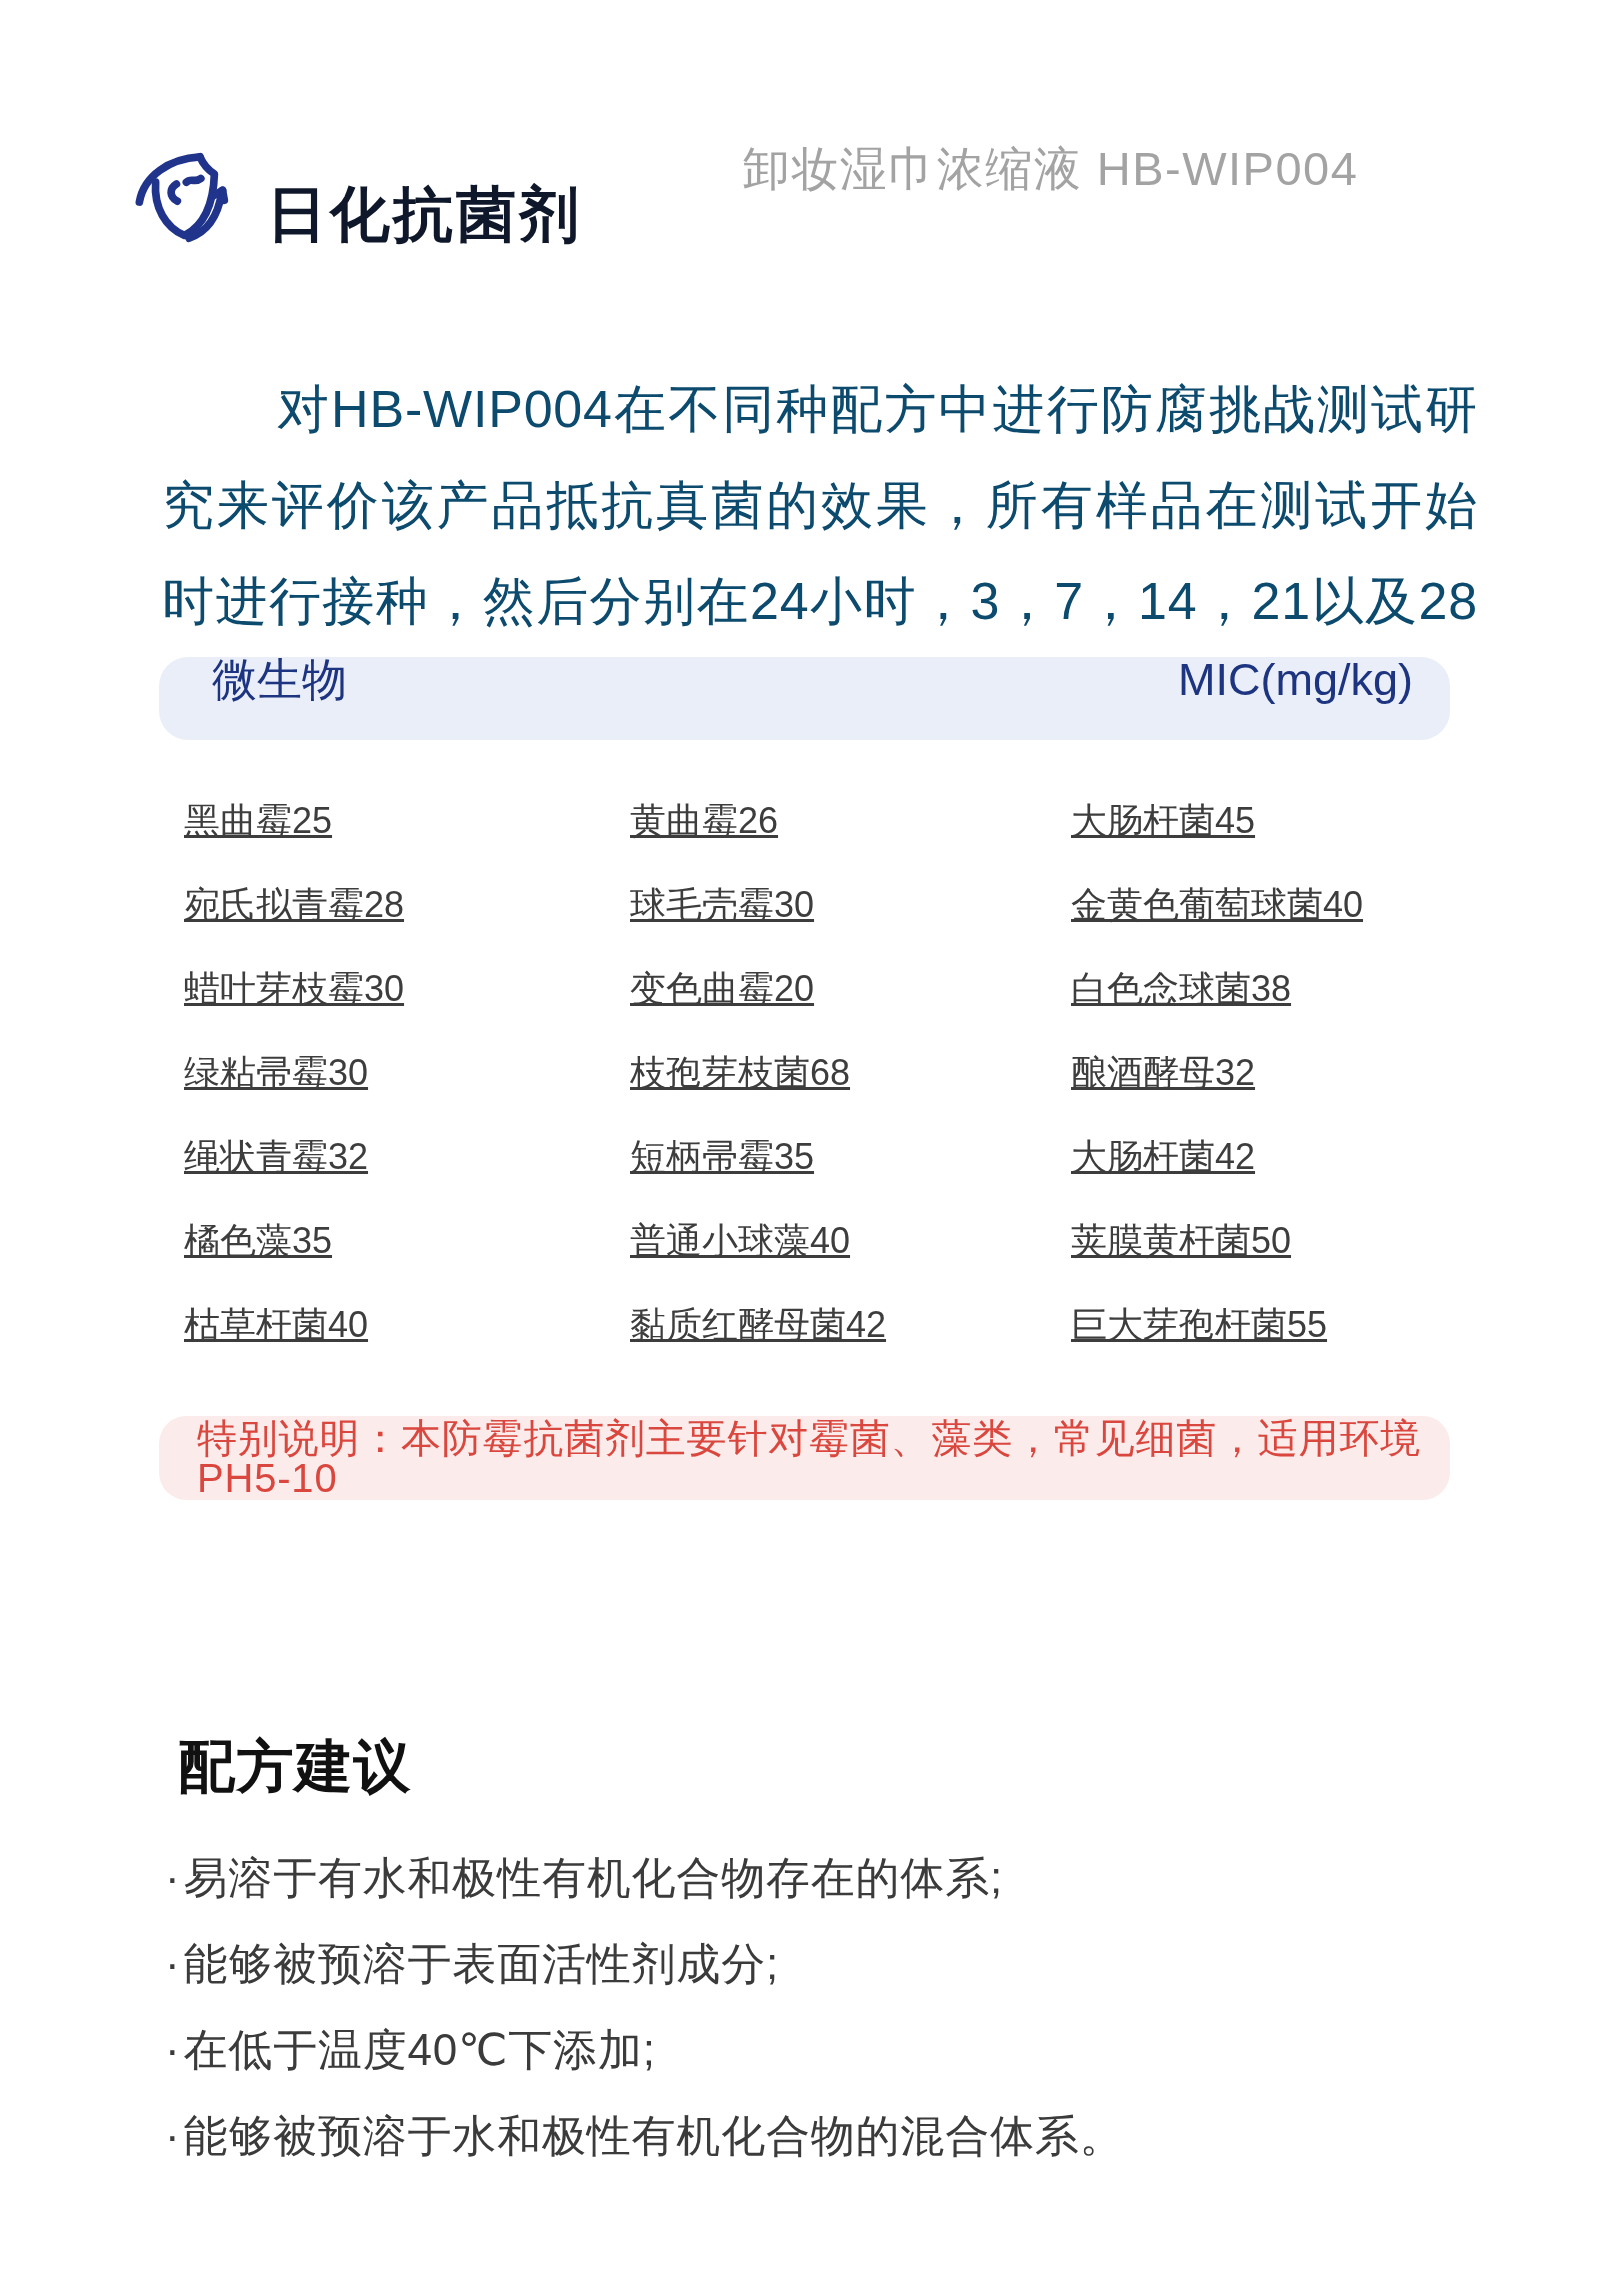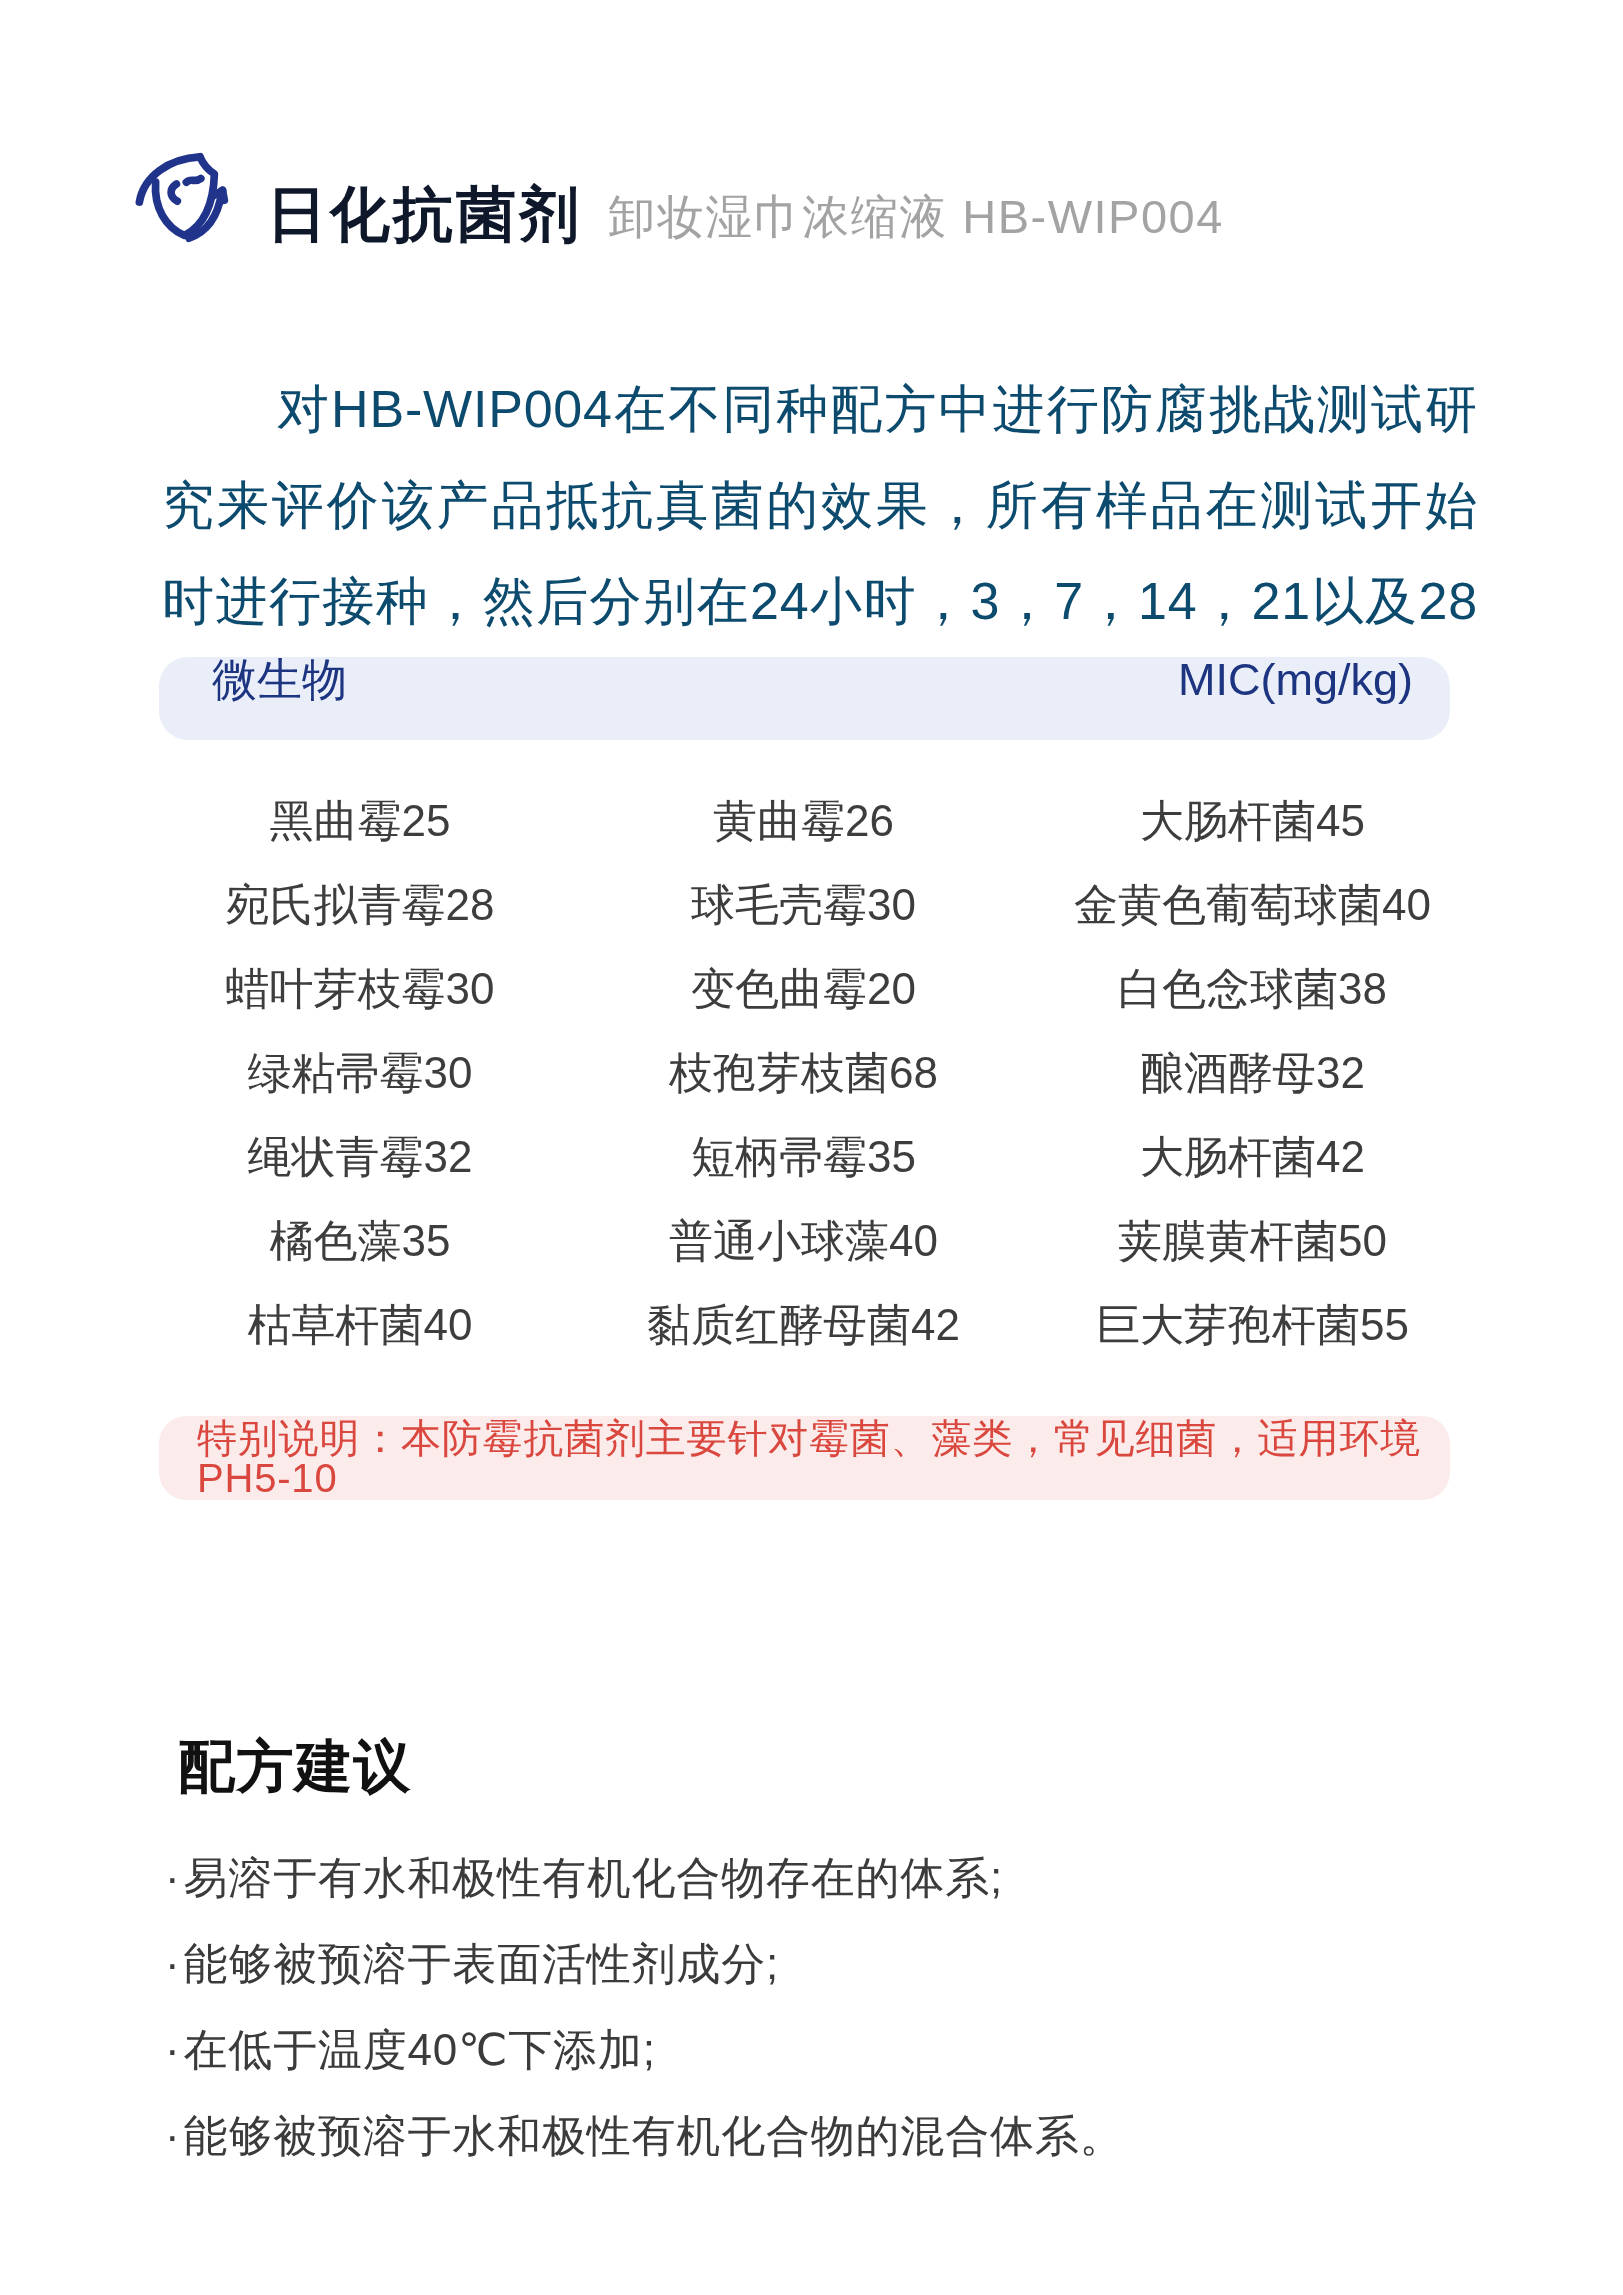--- a/index.html
+++ b/index.html
@@ -7,36 +7,36 @@
     width:1624px;height:2295px;background:#ffffff;position:relative;
     font-family:"Liberation Sans","DejaVu Sans",sans-serif;
     -webkit-font-smoothing:antialiased;
   }
   .page{position:absolute;inset:0;overflow:hidden;}
 
   
   .header{position:absolute;left:130px;top:144px;right:122px;height:115px;display:flex;align-items:flex-end;}
   .logo{width:129px;height:113px;flex:0 0 auto;}
   .brand{font-size:60px;font-weight:bold;color:#0f172a;letter-spacing:3.1px;line-height:1;margin:0 0 13.8px 7.7px;white-space:nowrap;}
-  .header-right{flex:1;display:flex;flex-direction:column;align-items:flex-start;margin-left:26px;min-width:0;}
+  .header-right{flex:1;display:flex;flex-direction:column;align-items:center;margin-left:26px;min-width:0;gap:48px;}
   .product-title{font-size:47px;color:#a3a3a3;text-align:right;line-height:1;white-space:nowrap;letter-spacing:1.5px;padding-right:9.2px;}
   .dash-line{height:6.9px;margin-top:12.2px;
     background:repeating-linear-gradient(90deg,#a9a9a9 0 27.5px,transparent 27.5px 50px);}
 
   
   .intro{position:absolute;left:162px;top:309px;width:1316px;
     font-size:52px;line-height:96px;color:#0c4a6e;text-indent:115px;letter-spacing:0.8px;text-align:justify;}
 
   
   .mic-bar{position:absolute;left:159px;top:657px;width:1291px;height:83px;background:#e9eef8;border-radius:29px;
     display:flex;justify-content:space-between;padding:0 37px 0 53px;box-sizing:border-box;}
   .mic-bar .h-left,.mic-bar .h-right{font-size:45px;color:#1d3480;line-height:1;}
   .rows{position:absolute;left:184px;top:779px;width:1251px;
     display:grid;grid-template-columns:352px 347px 363px;column-gap:94px;}
-  .cell{display:flex;justify-content:center;align-items:baseline;line-height:84px;font-size:44px;color:#3d3d3d;}
+  .cell{display:flex;justify-content:flex-start;align-items:baseline;line-height:84px;font-size:36px;color:#3d3d3d;text-decoration:underline;}
   .cell .cname{white-space:nowrap;}
   .cell .cval{white-space:nowrap;}
 
   
   .note{position:absolute;left:159px;top:1416px;width:1291px;height:84px;background:#fbeceb;border-radius:27.5px;
     display:flex;align-items:center;padding-left:38px;box-sizing:border-box;}
   .note-text{font-size:40px;color:#da473e;letter-spacing:0.8px;line-height:1;}
 
   
   .sug-title{position:absolute;left:178px;top:1738px;font-size:57px;font-weight:bold;color:#111111;line-height:1;letter-spacing:1.5px;}

